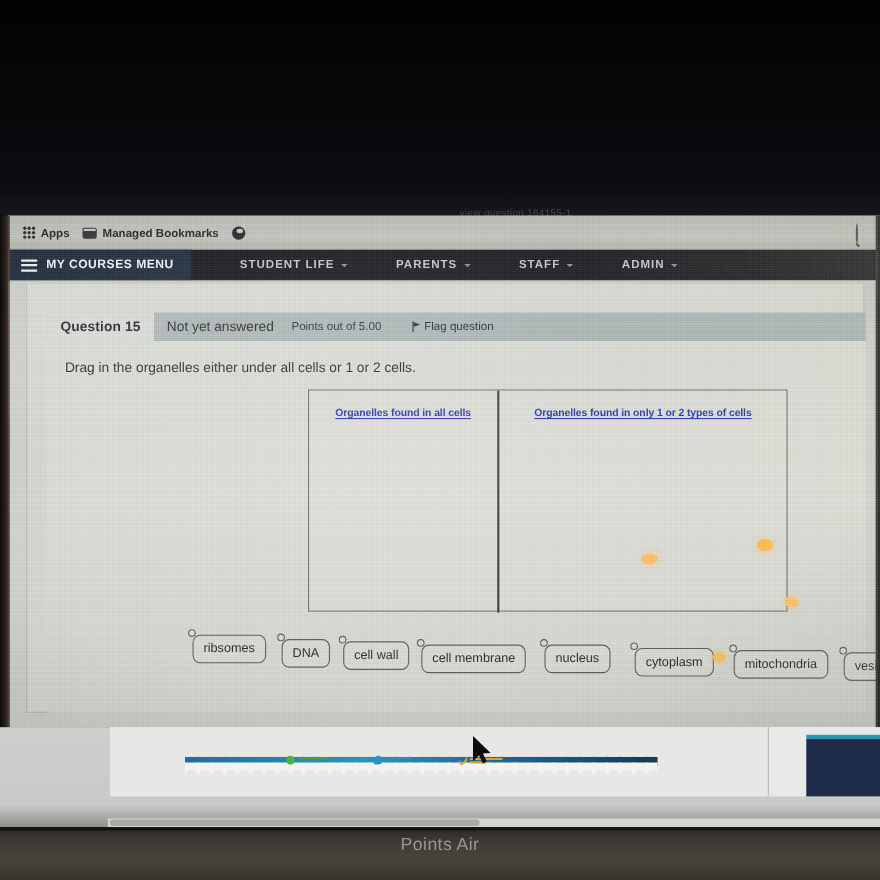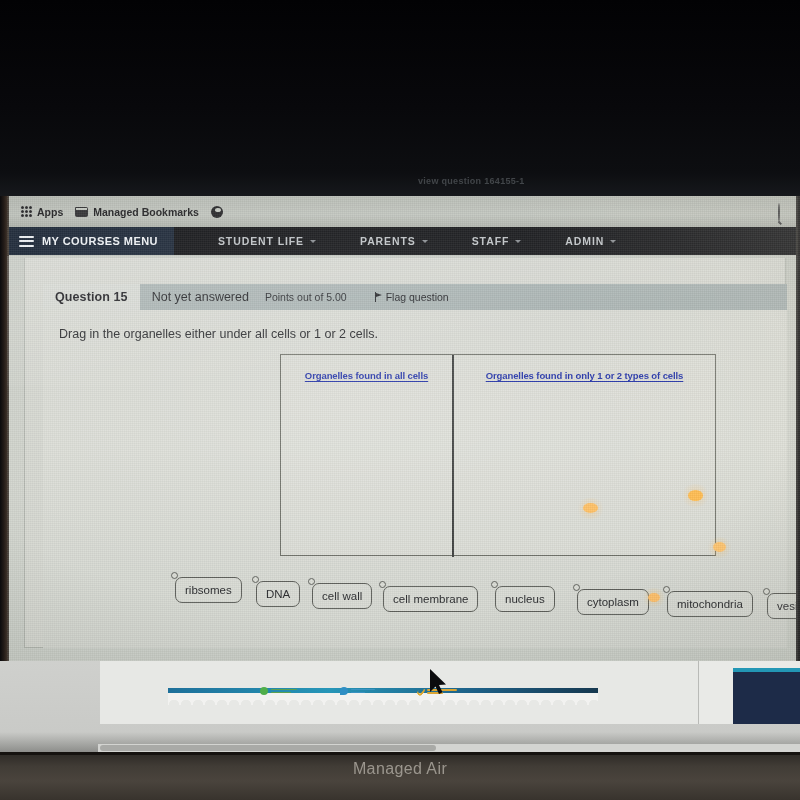--- a/index.html
+++ b/index.html
@@ -25,25 +25,25 @@
   
   .top-dark {
     position: absolute;
     left: 0; top: 0;
     width: 800px; height: 196px;
     background: linear-gradient(180deg,#020204 0%,#08080b 55%,#0d0e11 88%,#16181c 100%);
   }
   
   .cutoff-text {
     position: absolute;
-    left: 418px; top: 176px;
+    left: 418px; top: 188px;
     width: 150px; height: 10px;
     color: #4a4e52;
     font-size: 9px;
-    font-weight: bold;
+    font-weight: normal;
     letter-spacing: .3px;
     white-space: nowrap;
     overflow: hidden;
     opacity: .85;
   }
 
   
   .left-bezel {
     position: absolute;
     left: 0; top: 196px;
@@ -722,15 +722,15 @@
 
   <svg class="cursor" width="20" height="28" viewBox="0 0 20 28">
     <path d="M2,1 L2,24 L7.5,18.5 L11,26 L14.5,24.2 L11,17 L18,16.5 Z" fill="#0b0b0d"></path>
   </svg>
 
   <div class="hscroll-track"></div>
   <div class="hscroll-thumb"></div>
 
   <div class="bezel-seam"></div>
   <div class="lower-bezel"></div>
-  <div class="macbook-label">Managed Air</div>
+  <div class="macbook-label">Points Air</div>
 
 </div>
 
 </body></html>

